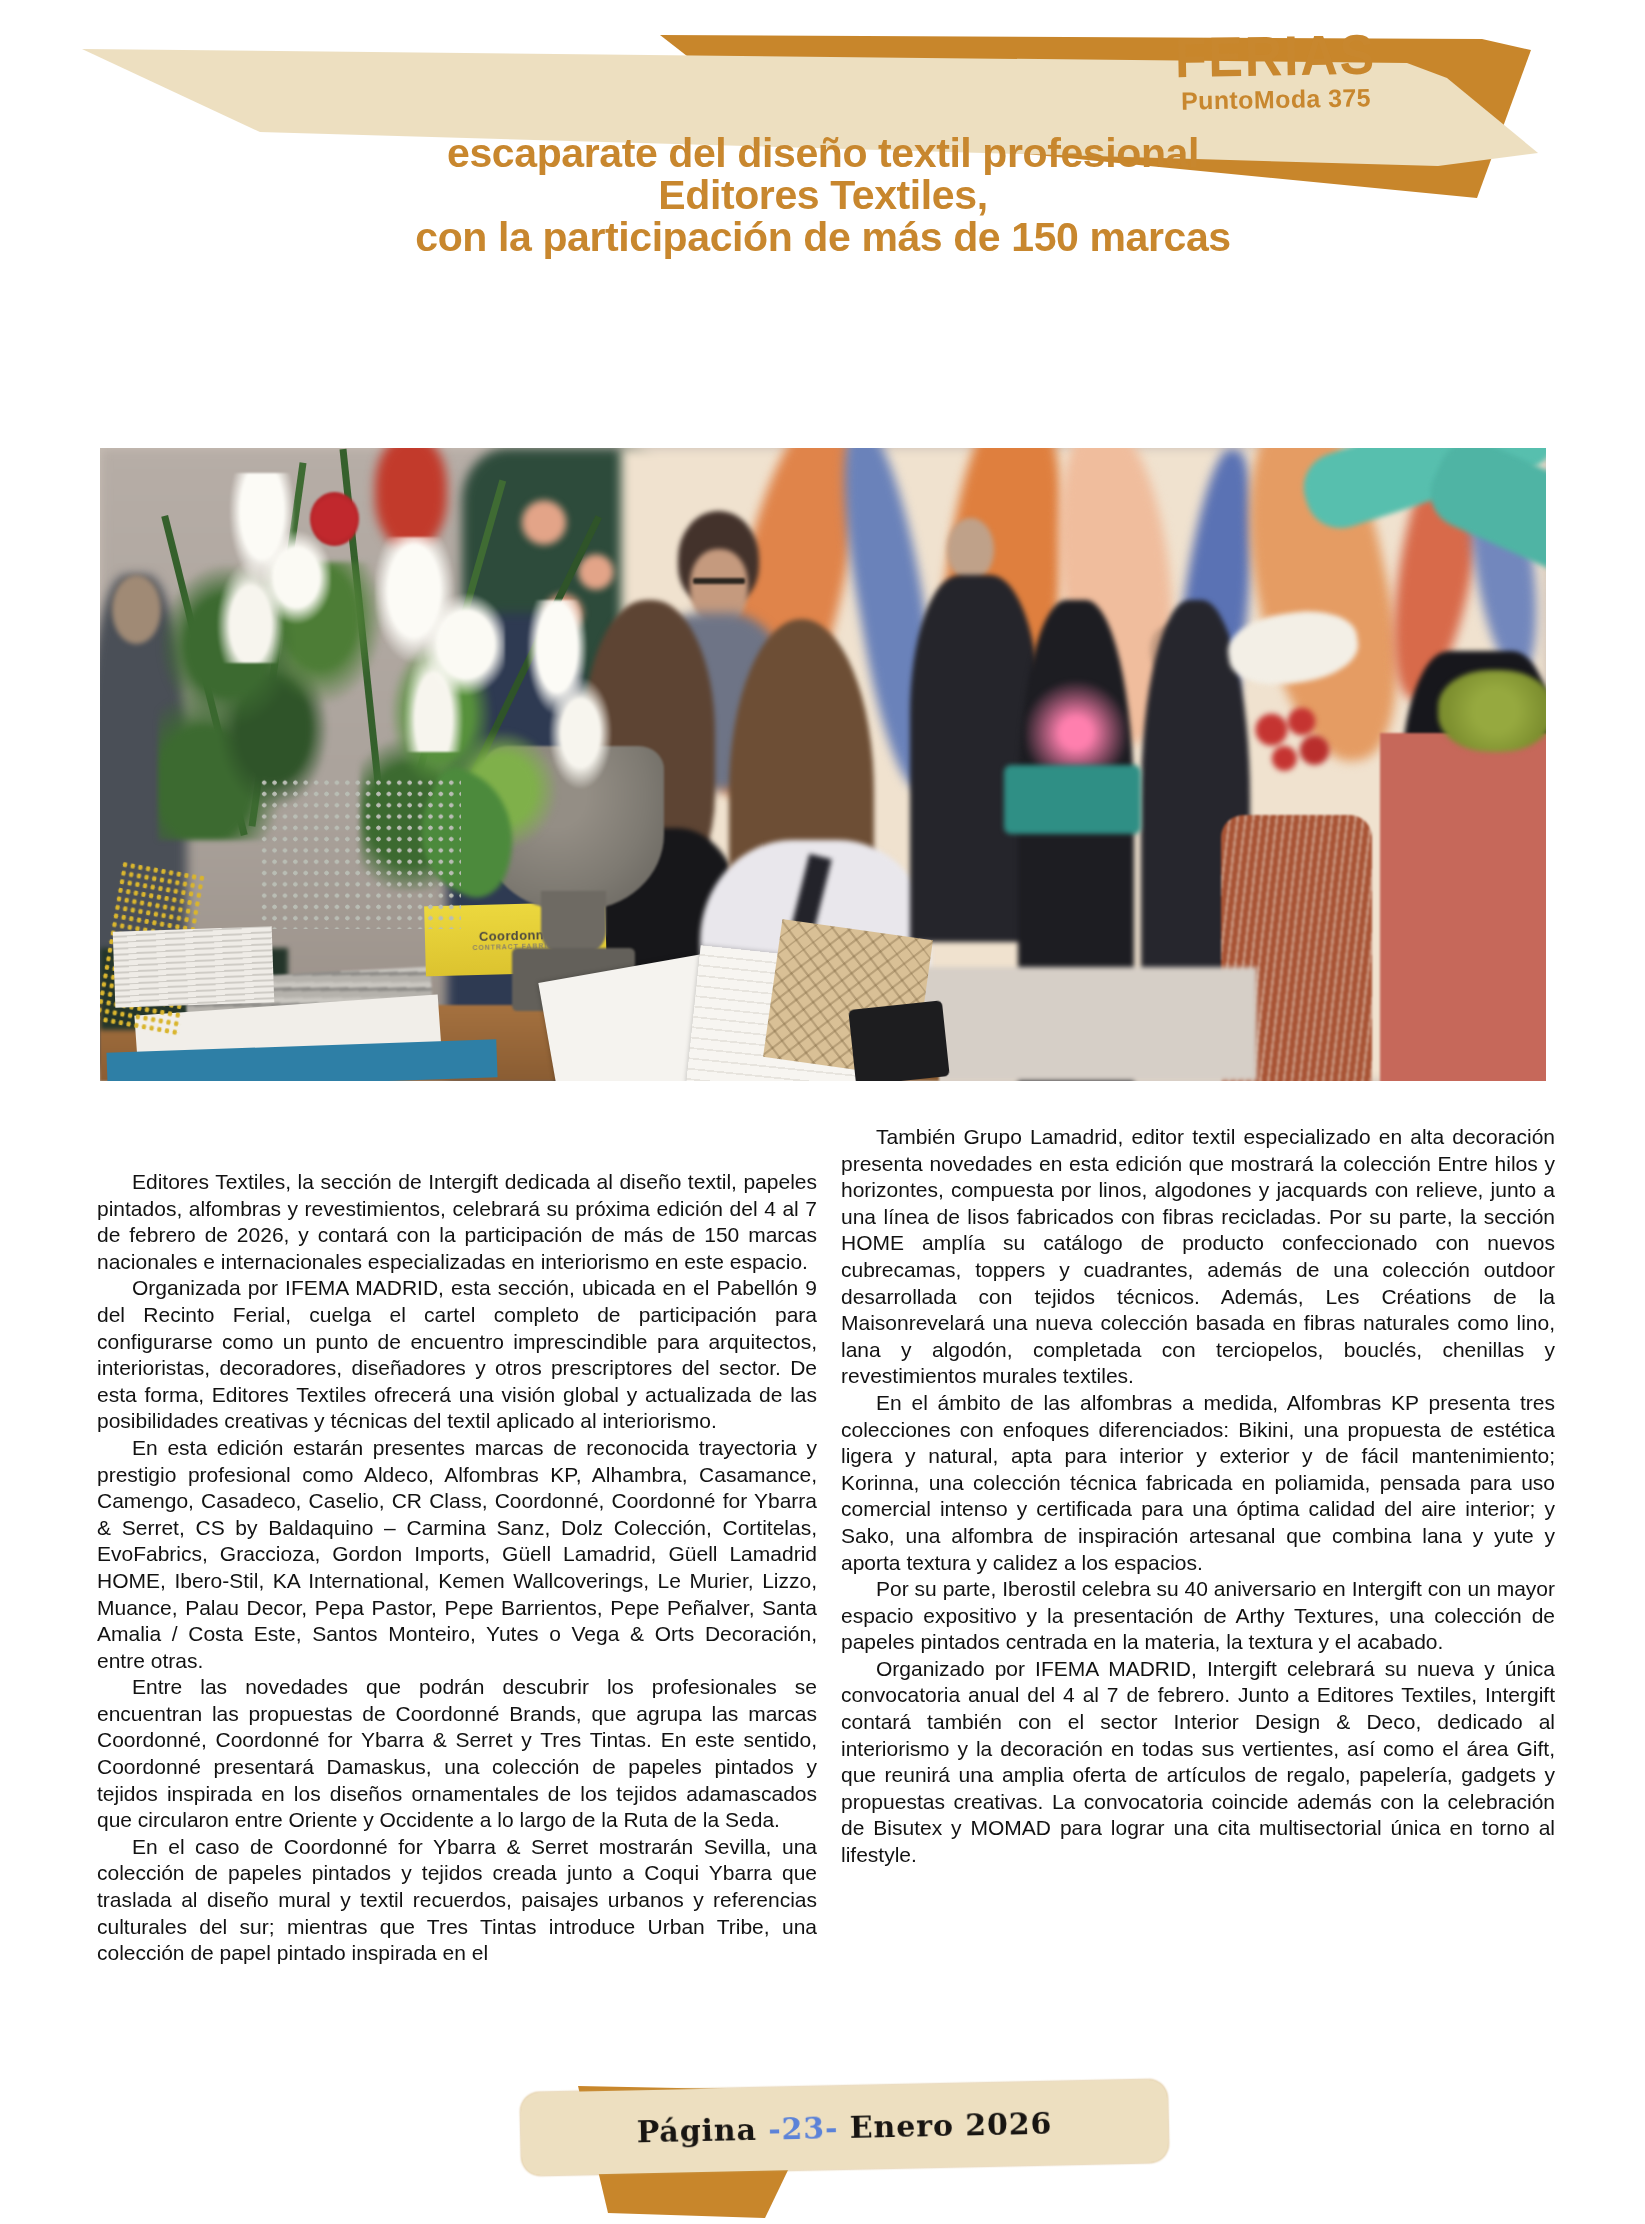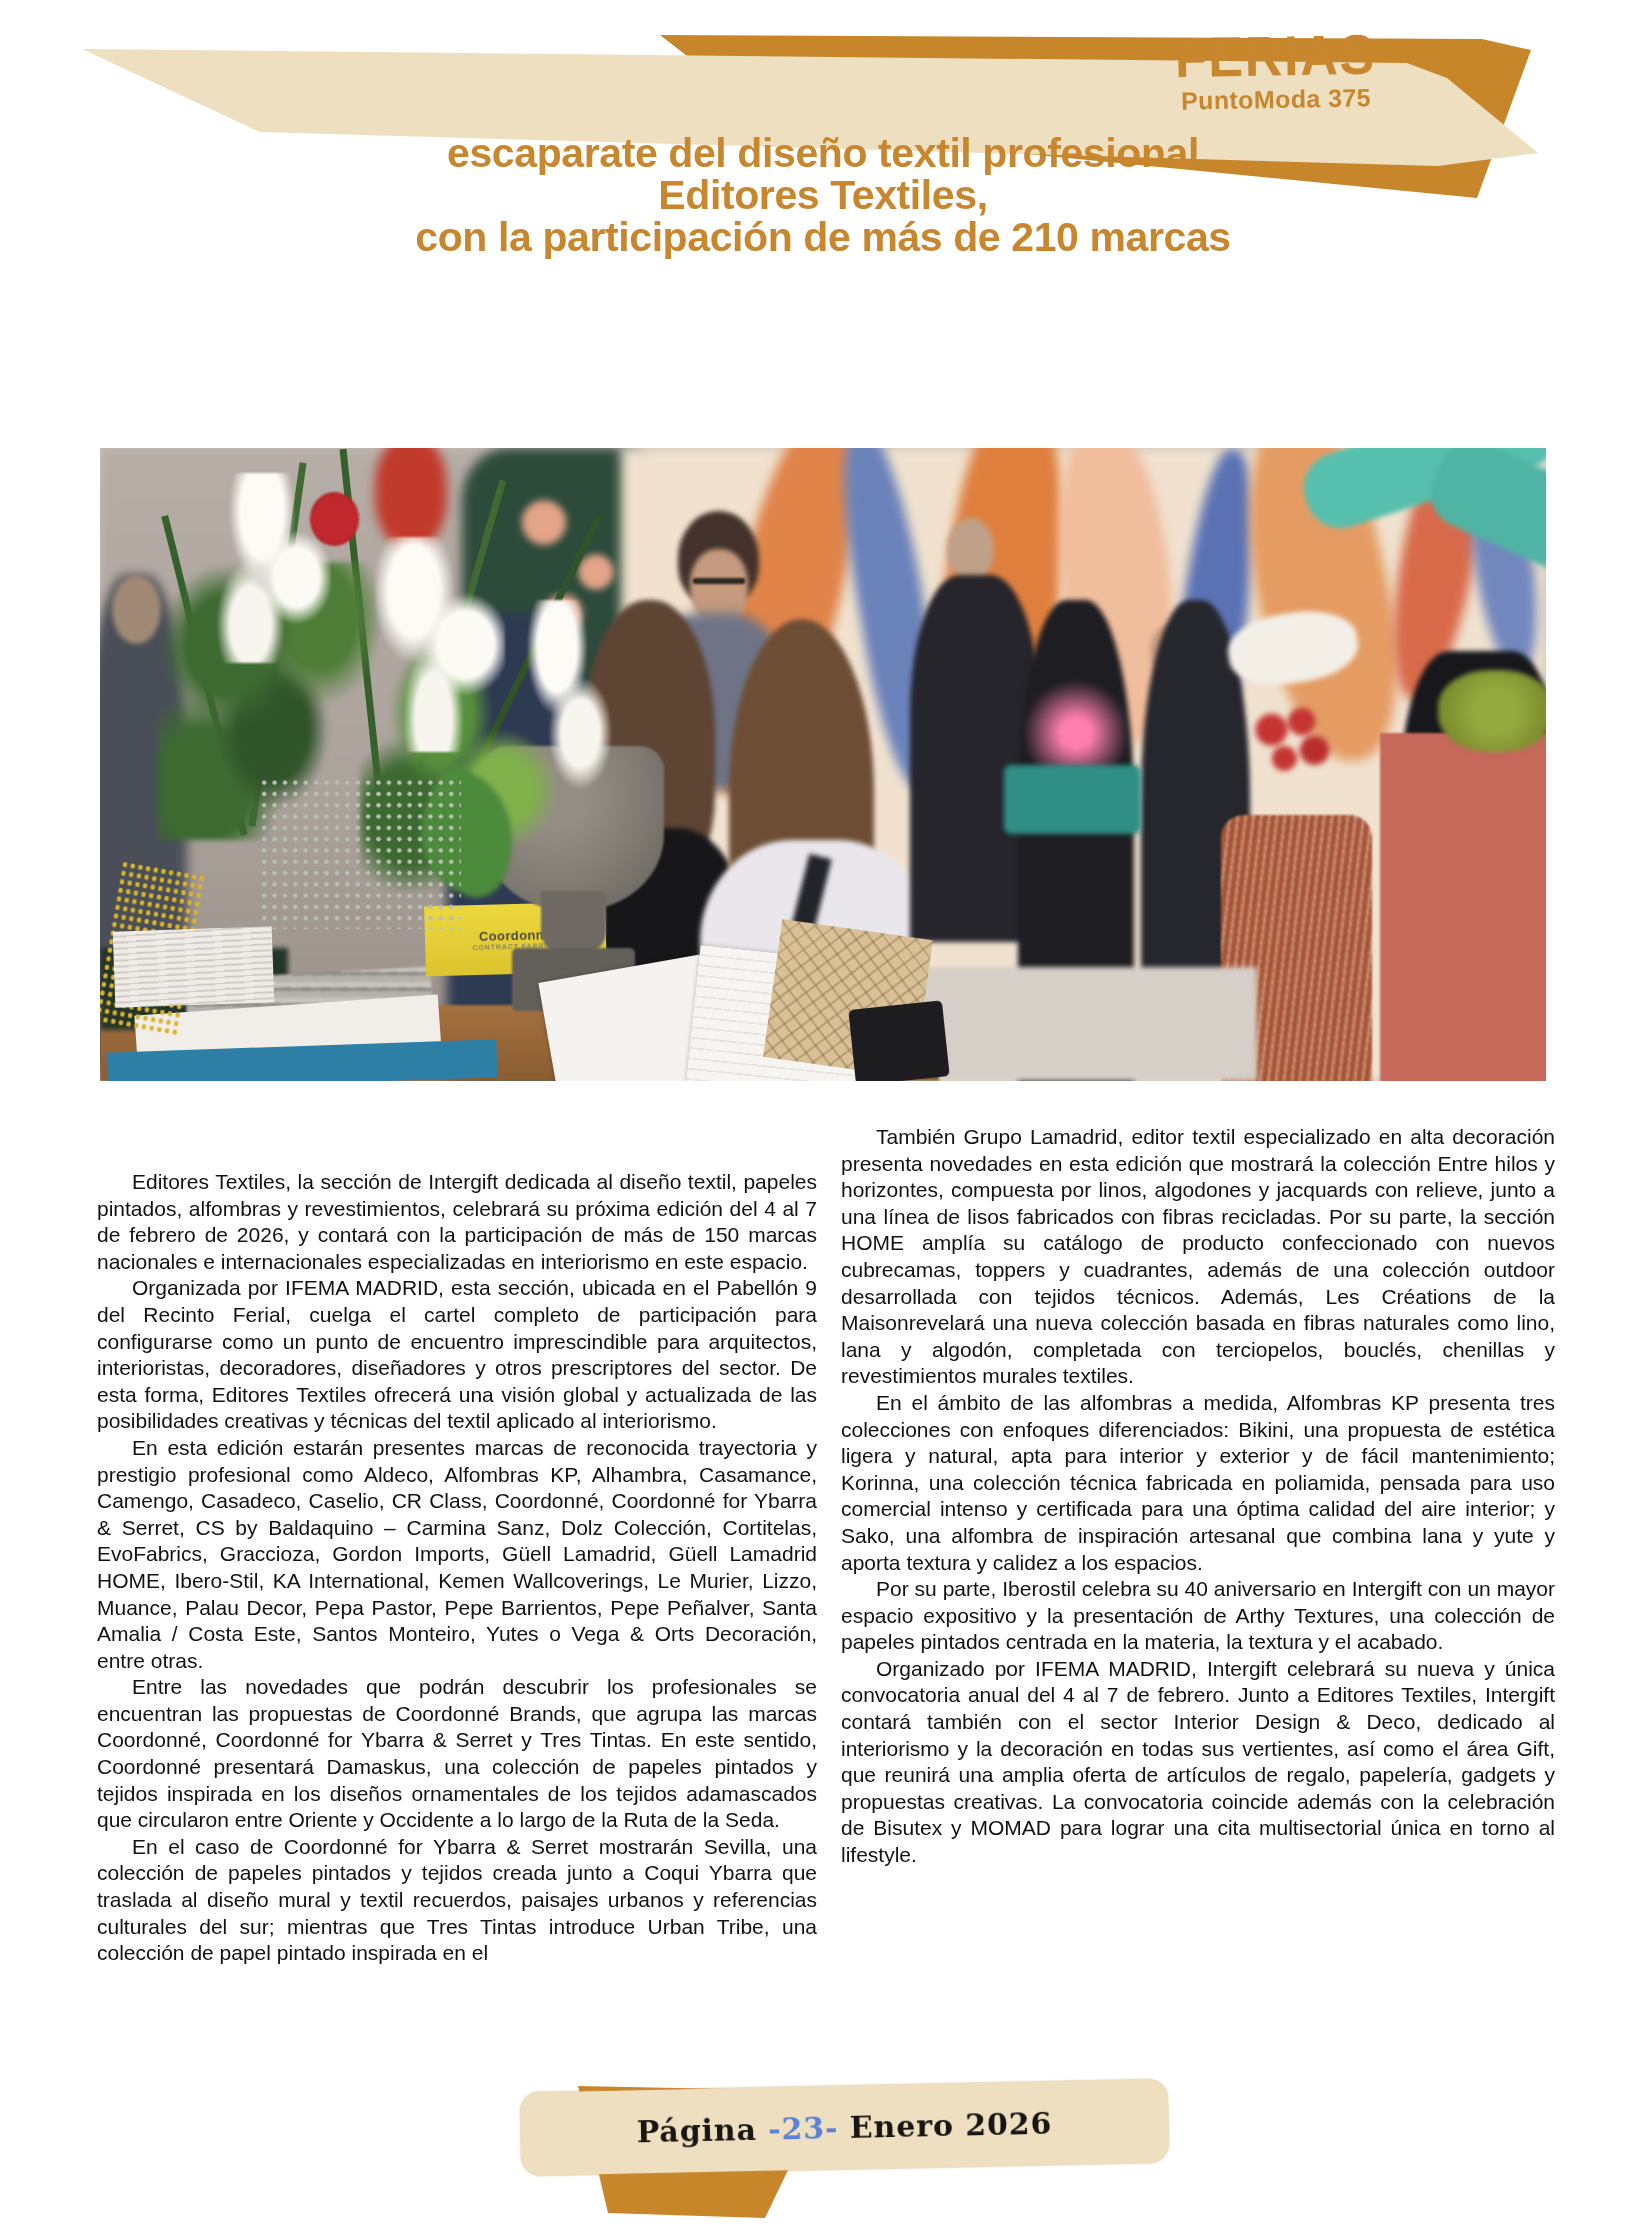--- a/index.html
+++ b/index.html
@@ -60,21 +60,21 @@
   <div class="hdr-band"></div>
   <div class="hdr-text">
     <div class="hdr-ferias">FERIAS</div>
     <div class="hdr-issue">PuntoModa 375</div>
   </div>
 </div>
 
 <h1 class="headline" style="margin:0;font-size:41px;">
   <div>escaparate del diseño textil profesional</div>
   <div>Editores Textiles,</div>
-  <div>con la participación de más de 210 marcas</div>
+  <div>con la participación de más de 150 marcas</div>
 </h1>
 
 <figure class="photo" style="margin:0;">
 
   <div class="soft2" style="left:0;top:0;width:37%;height:100%;background:linear-gradient(180deg,#b6ada6 0%,#aaa29b 55%,#978d85 100%);"></div>
   <div class="soft2" style="left:25%;top:0;width:16%;height:42%;background:#2d4b3b;border-radius:20% 35% 40% 30%;"></div>
   <div class="soft" style="left:28%;top:4%;width:9%;height:26%;background:radial-gradient(circle at 30% 30%,#e3a488 12%,transparent 18%),radial-gradient(circle at 70% 60%,#e3a488 10%,transparent 16%),radial-gradient(circle at 45% 85%,#dd9b7f 9%,transparent 15%);"></div>
   <div class="soft2" style="left:36%;top:0;width:64%;height:100%;background:#f0e2cf;"></div>
 
   <div class="soft2" style="left:44%;top:-6%;width:7%;height:62%;background:#e0844a;border-radius:45% 55% 60% 40%;transform:rotate(14deg);"></div>

